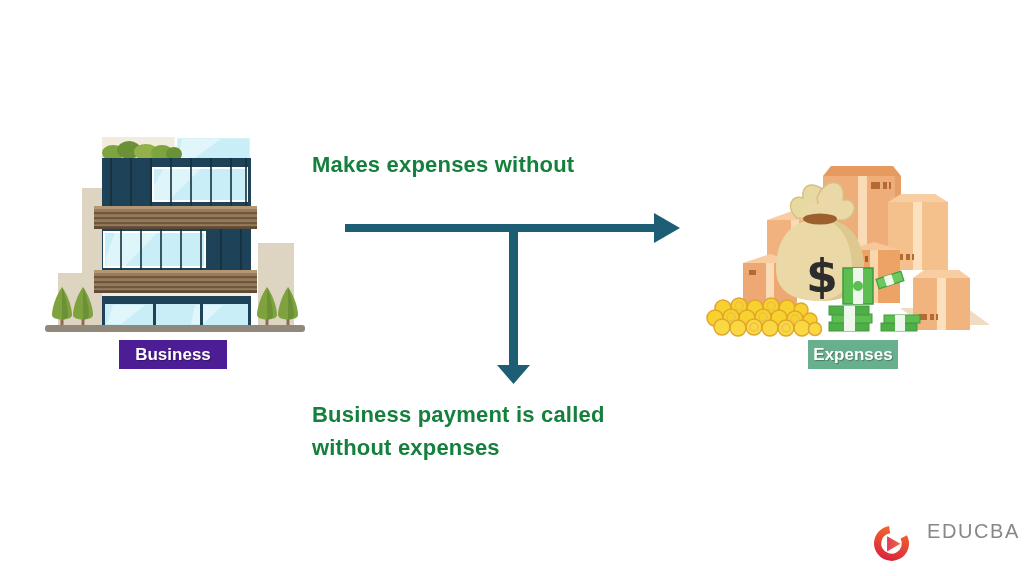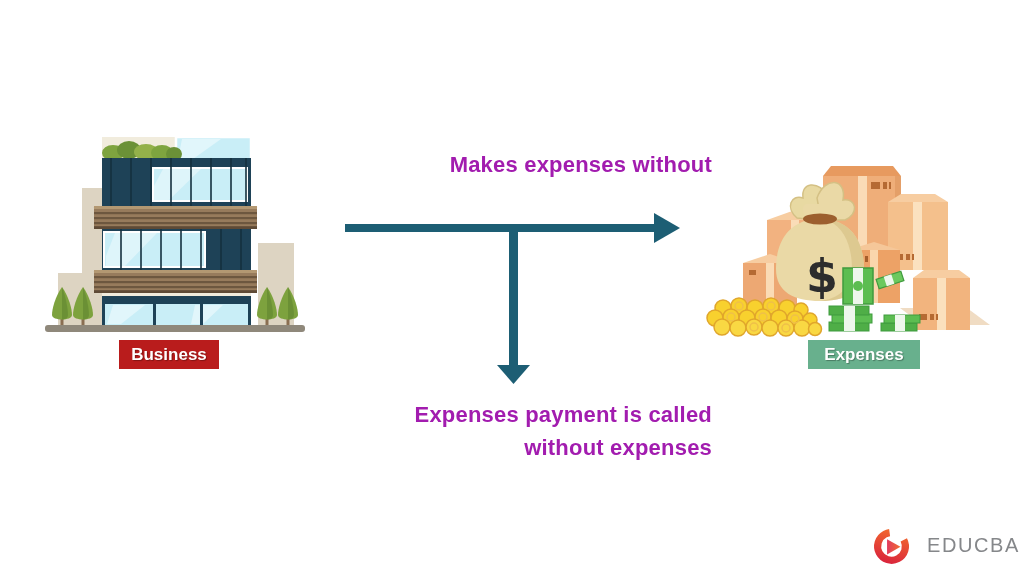--- a/index.html
+++ b/index.html
@@ -13,57 +13,56 @@
     background: #ffffff;
     overflow: hidden;
   }
 
   .abs { position: absolute; }
 
   
   .arrow-caption {
     position: absolute;
     width: 400px;
-    text-align: right;
+    text-align: left;
     font-weight: bold;
     font-size: 22px;
     line-height: 33px;
-    color: #a21caf;
+    color: #15803d;
     letter-spacing: 0.2px;
   }
   .caption-top { left: 312px; top: 148px; }
   .caption-bottom { left: 312px; top: 398px; }
 
   
   .badge {
     position: absolute;
     top: 340px;
     height: 29px;
     line-height: 29px;
     text-align: center;
     color: #ffffff;
     font-weight: bold;
     font-size: 17px;
     text-shadow: 1px 1px 1px rgba(0,0,0,0.30);
   }
-  .badge-business { left: 119px; width: 100px; background: #b91c1c; }
-  .badge-expenses { left: 808px; width: 112px; background: #68b08d; }
+  .badge-business { left: 119px; width: 108px; background: #4c1d95; }
+  .badge-expenses { left: 808px; width: 90px; background: #68b08d; }
 
   
   .building-illo { left: 45px; top: 113px; width: 260px; height: 230px; }
   .expenses-illo { left: 705px; top: 158px; width: 290px; height: 182px; }
   .arrows-layer  { left: 340px; top: 210px; width: 345px; height: 180px; }
 
   
   .logo {
     position: absolute;
     left: 870px; top: 520px;
     width: 150px; height: 50px;
     display: flex;
-    align-items: center;
     gap: 14px;
   }
   .logo-text {
     font-size: 20px;
     letter-spacing: 1.6px;
     color: #85878a;
     font-family: "Liberation Sans", sans-serif;
   }
 </style>
 </head>
@@ -324,21 +323,21 @@
       <rect x="169" y="22" width="9" height="135" fill="#1d5e74"></rect>
       <polygon points="157,155 190,155 173.5,174" fill="#1d5e74"></polygon>
     </g>
   </svg>
 
   <div class="arrow-caption caption-top">
     <div>Makes expenses without</div>
   </div>
 
   <div class="arrow-caption caption-bottom">
-    <div>Expenses payment is called</div>
+    <div>Business payment is called</div>
     <div>without expenses</div>
   </div>
 
   <div class="badge badge-business">Business</div>
   <div class="badge badge-expenses">Expenses</div>
 
   <div class="logo">
     <svg width="45" height="45" viewBox="0 0 48 48">
       <defs>
         <linearGradient id="ring-grad" x1="0" y1="1" x2="1" y2="0">

